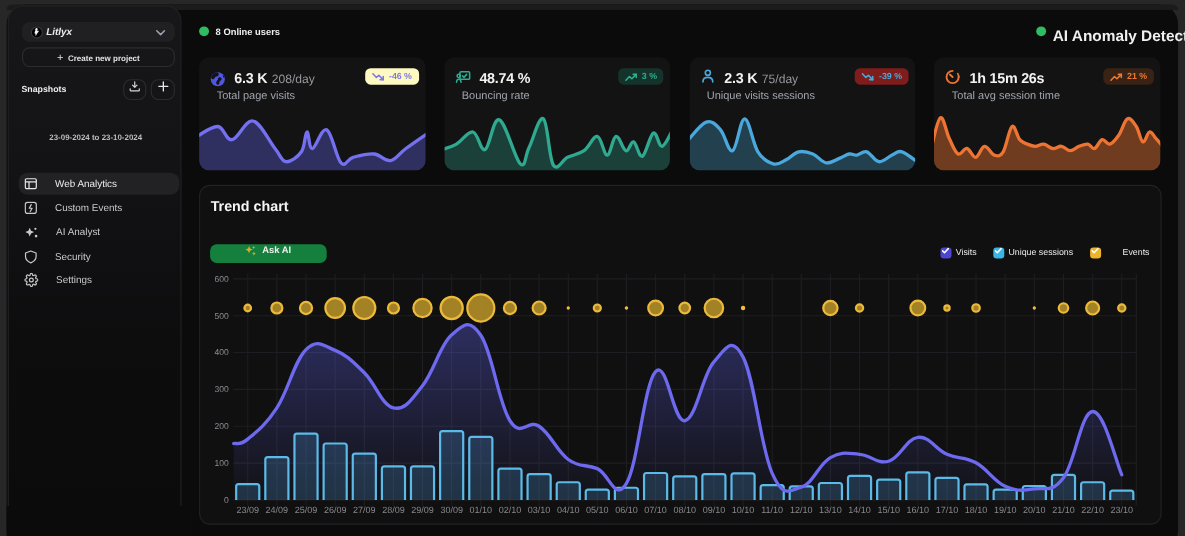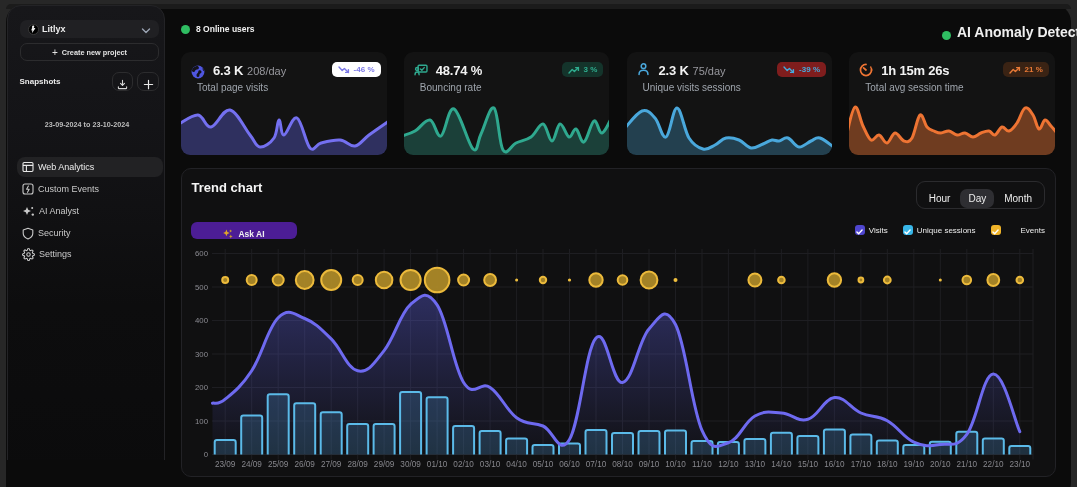--- a/index.html
+++ b/index.html
@@ -1,37 +1,37 @@
 <!DOCTYPE html>
 <html><head><meta charset="utf-8">
 <style>
 * { margin:0; padding:0; box-sizing:border-box; }
 html,body { width:1077px; height:487px; overflow:hidden; background:#272727; font-family:"Liberation Sans",sans-serif; }
 #app { position:absolute; left:6px; top:4px; width:1065px; height:496px; background:#0b0b0b; border-radius:18px; }
 #app .strip { position:absolute; left:0; top:0; right:0; height:5px; background:#1b1b1b; border-radius:18px 18px 0 0; }
 .abs { position:absolute; }
 #sidebar { position:absolute; left:7px; top:5px; width:158px; height:477px; background:linear-gradient(180deg,#17171a 0px,#141417 120px,#0d0d0e 300px,#0b0b0c 477px); border:1px solid #232326; border-radius:14px; }
 .sbox { position:absolute; left:12px; width:139px; height:18px; border-radius:7px; display:flex; align-items:center; }
-.row { display:flex; align-items:flex-end; }
+.row { display:flex; align-items:flex-start; }
 .badge { position:absolute; top:10px; right:6px; height:15px; border-radius:5px; display:flex; align-items:center; gap:4px; padding:0 6px; font-size:8px; font-weight:bold; }
 .card { position:absolute; top:52px; width:205.5px; height:103px; background:#131313; border-radius:9px; overflow:hidden; }
 .cicon { position:absolute; left:10px; top:13px; }
 .cval { position:absolute; left:32px; top:11px; font-size:13px; white-space:nowrap; font-weight:bold; color:#f2f2f2; letter-spacing:-0.2px; }
 .csub { font-size:11px; font-weight:normal; color:#97979d; letter-spacing:0; margin-left:4px; }
 .clab { position:absolute; left:16px; top:30px; font-size:10px; color:#9fa5ad; }
-.navitem { position:absolute; left:9px; width:146px; height:20px; display:flex; align-items:center; padding-left:5px; gap:4px; color:#c9c9c9; font-size:9px; border-radius:8px; }
+.navitem { position:absolute; left:9px; width:146px; height:20px; display:flex; align-items:center; padding-left:5px; gap:16px; color:#c9c9c9; font-size:9px; border-radius:8px; }
 </style></head>
 <body>
 <div id="app">
     <div class="strip"></div>
   </div>
 
 <div class="abs" style="left:6px;top:460px;width:162px;height:27px;background:#0b0b0b;z-index:5;"></div>
 <div id="sidebar">
-  <div class="sbox" style="top:14px;background:#202023;padding:0 8px;gap:3px;">
+  <div class="sbox" style="top:14px;background:#202023;padding:0 8px;gap:3px;font-style:italic;">
     <span style="width:11px;height:11px;border-radius:50%;background:#000;display:flex;align-items:center;justify-content:center;border:0.5px solid #3a3a3a;">
         <svg width="12" height="12" viewBox="0 0 12 12">
           <path d="M5.2 1.2 Q7.4 1 7 3 Q6.8 4.2 5.8 5 L7.8 4.6 Q8.8 4.6 8.2 5.6 L6.4 8 Q5.6 9 5 10.6 Q4.4 11 4.2 10.2 L4.6 7.8 Q3.4 8.6 3.2 7.4 Q3.4 5.6 4.6 4.4 Q4 4.6 3.9 3.8 Q4 2 5.2 1.2 Z" fill="#f5f5f5"></path>
         </svg>
       </span>
     <span style="color:#ececec;font-size:9px;font-weight:bold;">Litlyx</span>
     <span style="margin-left:auto;"><svg width="10" height="6" viewBox="0 0 10 6" fill="none" stroke="#9aa3b2" stroke-width="1.4" stroke-linecap="round" stroke-linejoin="round">
           <path d="M1.5 1 L5 4.5 L8.5 1"></path>
         </svg></span>
   </div>
@@ -104,21 +104,21 @@
       </svg>
     </span>
 </div>
 
 <div class="card" style="left:181px;">
   <div class="cicon"><svg width="14" height="14" viewBox="0 0 24 24">
         <circle cx="12" cy="12" r="11" fill="#4f56e0"></circle>
         <path d="M11 1.2 Q14.5 3 13.5 5.5 Q12.8 7.5 10 7.8 Q7.5 8 7 10 Q6.6 12.2 4 12 Q1.8 11.6 1.3 9.5 Q2.8 3.2 11 1.2 Z M14 9 Q17 8.6 18 11 Q18.6 13 16.5 14 Q14 15 14.5 17.5 Q14.8 19.8 12.5 20.5 Q10 21 9.5 18.5 Q9 15.5 11 14 Q12.6 13 12.5 11 Q12.6 9.3 14 9 Z M20 5 Q22.5 7.5 22.6 10.5 Q21 9.8 20.2 8 Q19.5 6.2 20 5 Z" fill="#13131c"></path>
       </svg></div>
   <div class="cval">6.3 K<span class="csub">208/day</span></div>
-  <div class="badge" style="background:#ffffff;color:#7b78e6">
+  <div class="badge" style="background:#fef9c3;color:#7b78e6">
       <svg width="12" height="10" viewBox="0 0 12 10" fill="none" stroke="#7b78e6" stroke-width="1.4" stroke-linecap="round" stroke-linejoin="round">
         <path d="M1 2 l3.2 3.4 l2.2 -2 l4 4"></path>
         <path d="M10.4 4.6 v2.8 h-2.8"></path>
       </svg>
       <span>-46 %</span>
     </div>
   <div class="clab">Total page visits</div>
   <svg width="206" height="62" viewBox="0 0 206 62" style="position:absolute;left:0;bottom:0">
       <path d="M-2.0,31.0 C1.4,29.4 11.2,21.5 17.0,22.0 C22.8,22.5 24.2,34.9 30.0,34.0 C35.8,33.1 42.0,15.6 49.0,17.0 C56.0,18.4 63.6,35.3 69.0,42.0 C74.4,48.7 74.7,53.5 79.0,54.0 C83.3,54.5 89.6,49.9 93.0,45.0 C96.4,40.1 96.2,27.5 98.0,27.0 C99.8,26.5 99.8,42.4 103.0,42.0 C106.2,41.6 111.3,22.7 116.0,25.0 C120.7,27.3 124.7,50.5 129.0,55.0 C133.3,59.5 134.6,51.4 140.0,50.0 C145.4,48.6 152.9,46.5 159.0,47.0 C165.1,47.5 168.8,53.9 174.0,53.0 C179.2,52.1 181.9,46.5 188.0,42.0 C194.1,37.5 204.4,30.5 208.0,28.0 L208,66 L-2,66 Z" fill="rgba(104,106,243,0.34)"></path>
       <path d="M-2.0,31.0 C1.4,29.4 11.2,21.5 17.0,22.0 C22.8,22.5 24.2,34.9 30.0,34.0 C35.8,33.1 42.0,15.6 49.0,17.0 C56.0,18.4 63.6,35.3 69.0,42.0 C74.4,48.7 74.7,53.5 79.0,54.0 C83.3,54.5 89.6,49.9 93.0,45.0 C96.4,40.1 96.2,27.5 98.0,27.0 C99.8,26.5 99.8,42.4 103.0,42.0 C106.2,41.6 111.3,22.7 116.0,25.0 C120.7,27.3 124.7,50.5 129.0,55.0 C133.3,59.5 134.6,51.4 140.0,50.0 C145.4,48.6 152.9,46.5 159.0,47.0 C165.1,47.5 168.8,53.9 174.0,53.0 C179.2,52.1 181.9,46.5 188.0,42.0 C194.1,37.5 204.4,30.5 208.0,28.0" fill="none" stroke="#7470f0" stroke-width="3" stroke-linejoin="round" stroke-linecap="round"></path>
@@ -181,27 +181,22 @@
   <div class="clab">Total avg session time</div>
   <svg width="206" height="62" viewBox="0 0 206 62" style="position:absolute;left:0;bottom:0">
       <path d="M-2.0,40.0 C-0.6,35.3 3.1,15.3 6.0,14.0 C8.9,12.7 11.1,27.1 14.0,33.0 C16.9,38.9 19.1,45.4 22.0,47.0 C24.9,48.6 27.1,41.5 30.0,42.0 C32.9,42.5 35.1,50.4 38.0,50.0 C40.9,49.6 42.9,40.4 46.0,40.0 C49.1,39.6 51.9,47.1 55.0,48.0 C58.1,48.9 60.1,49.7 63.0,45.0 C65.9,40.3 68.3,24.0 71.0,22.0 C73.7,20.0 75.5,31.1 78.0,34.0 C80.5,36.9 82.5,36.9 85.0,38.0 C87.5,39.1 89.3,40.0 92.0,40.0 C94.7,40.0 97.1,37.6 100.0,38.0 C102.9,38.4 105.1,41.6 108.0,42.0 C110.9,42.4 113.1,39.6 116.0,40.0 C118.9,40.4 121.1,44.0 124.0,44.0 C126.9,44.0 129.1,41.1 132.0,40.0 C134.9,38.9 137.5,37.6 140.0,38.0 C142.5,38.4 143.7,42.7 146.0,42.0 C148.3,41.3 150.5,34.7 153.0,34.0 C155.5,33.3 157.3,38.7 160.0,38.0 C162.7,37.3 165.1,34.1 168.0,30.0 C170.9,25.9 173.1,16.4 176.0,15.0 C178.9,13.6 181.5,18.2 184.0,22.0 C186.5,25.8 187.8,35.1 190.0,36.0 C192.2,36.9 193.8,27.5 196.0,27.0 C198.2,26.5 199.8,30.7 202.0,33.0 C204.2,35.3 206.9,38.7 208.0,40.0 L208,66 L-2,66 Z" fill="rgba(238,116,51,0.42)"></path>
       <path d="M-2.0,40.0 C-0.6,35.3 3.1,15.3 6.0,14.0 C8.9,12.7 11.1,27.1 14.0,33.0 C16.9,38.9 19.1,45.4 22.0,47.0 C24.9,48.6 27.1,41.5 30.0,42.0 C32.9,42.5 35.1,50.4 38.0,50.0 C40.9,49.6 42.9,40.4 46.0,40.0 C49.1,39.6 51.9,47.1 55.0,48.0 C58.1,48.9 60.1,49.7 63.0,45.0 C65.9,40.3 68.3,24.0 71.0,22.0 C73.7,20.0 75.5,31.1 78.0,34.0 C80.5,36.9 82.5,36.9 85.0,38.0 C87.5,39.1 89.3,40.0 92.0,40.0 C94.7,40.0 97.1,37.6 100.0,38.0 C102.9,38.4 105.1,41.6 108.0,42.0 C110.9,42.4 113.1,39.6 116.0,40.0 C118.9,40.4 121.1,44.0 124.0,44.0 C126.9,44.0 129.1,41.1 132.0,40.0 C134.9,38.9 137.5,37.6 140.0,38.0 C142.5,38.4 143.7,42.7 146.0,42.0 C148.3,41.3 150.5,34.7 153.0,34.0 C155.5,33.3 157.3,38.7 160.0,38.0 C162.7,37.3 165.1,34.1 168.0,30.0 C170.9,25.9 173.1,16.4 176.0,15.0 C178.9,13.6 181.5,18.2 184.0,22.0 C186.5,25.8 187.8,35.1 190.0,36.0 C192.2,36.9 193.8,27.5 196.0,27.0 C198.2,26.5 199.8,30.7 202.0,33.0 C204.2,35.3 206.9,38.7 208.0,40.0" fill="none" stroke="#ee7433" stroke-width="3" stroke-linejoin="round" stroke-linecap="round"></path>
     </svg>
 </div>
 
 <div class="abs" style="left:181px;top:168px;width:875px;height:309px;background:#101011;border:1px solid #222226;border-radius:10px;">
   <div class="abs" style="left:9.5px;top:11px;color:#f5f5f5;font-size:13px;font-weight:bold;">Trend chart</div>
 
-  <div class="abs row" style="right:10px;top:12px;height:28px;border:1px solid #2b2b2e;border-radius:9px;padding:0 4px;gap:2px;color:#ececec;font-size:10px;">
-    <span style="padding:4px 8px;">Hour</span>
-    <span style="padding:4px 8px;background:#2e2e32;border-radius:7px;">Day</span>
-    <span style="padding:4px 8px;">Month</span>
-  </div>
-
-  <div class="abs row" style="left:8.5px;top:53px;width:106px;height:17px;background:#4c1d95;border-radius:6px;justify-content:center;gap:5px;">
+
+  <div class="abs row" style="left:8.5px;top:53px;width:106px;height:17px;background:#15803d;border-radius:6px;justify-content:center;gap:5px;">
     <svg width="11" height="11" viewBox="0 0 11 11" fill="#e0a62a">
         <path d="M4.4 1.6 L5.4 3.9 L7.7 4.9 L5.4 5.9 L4.4 8.2 L3.4 5.9 L1.1 4.9 L3.4 3.9 Z"></path>
         <path d="M8.6 1.4 L9.1 2.5 L10.2 3 L9.1 3.5 L8.6 4.6 L8.1 3.5 L7 3 L8.1 2.5 Z" fill="#caa12c"></path>
         <path d="M8.8 6.6 L9.4 7.9 L10.7 8.5 L9.4 9.1 L8.8 10.4 L8.2 9.1 L6.9 8.5 L8.2 7.9 Z" fill="#caa12c"></path>
       </svg>
       <span style="color:#f0f0f0;font-size:8.5px;font-weight:bold;">Ask AI</span>
   </div>
 
   <div class="abs row" style="right:10px;top:56px;gap:15px;">
     <span class="row" style="gap:4px;">

